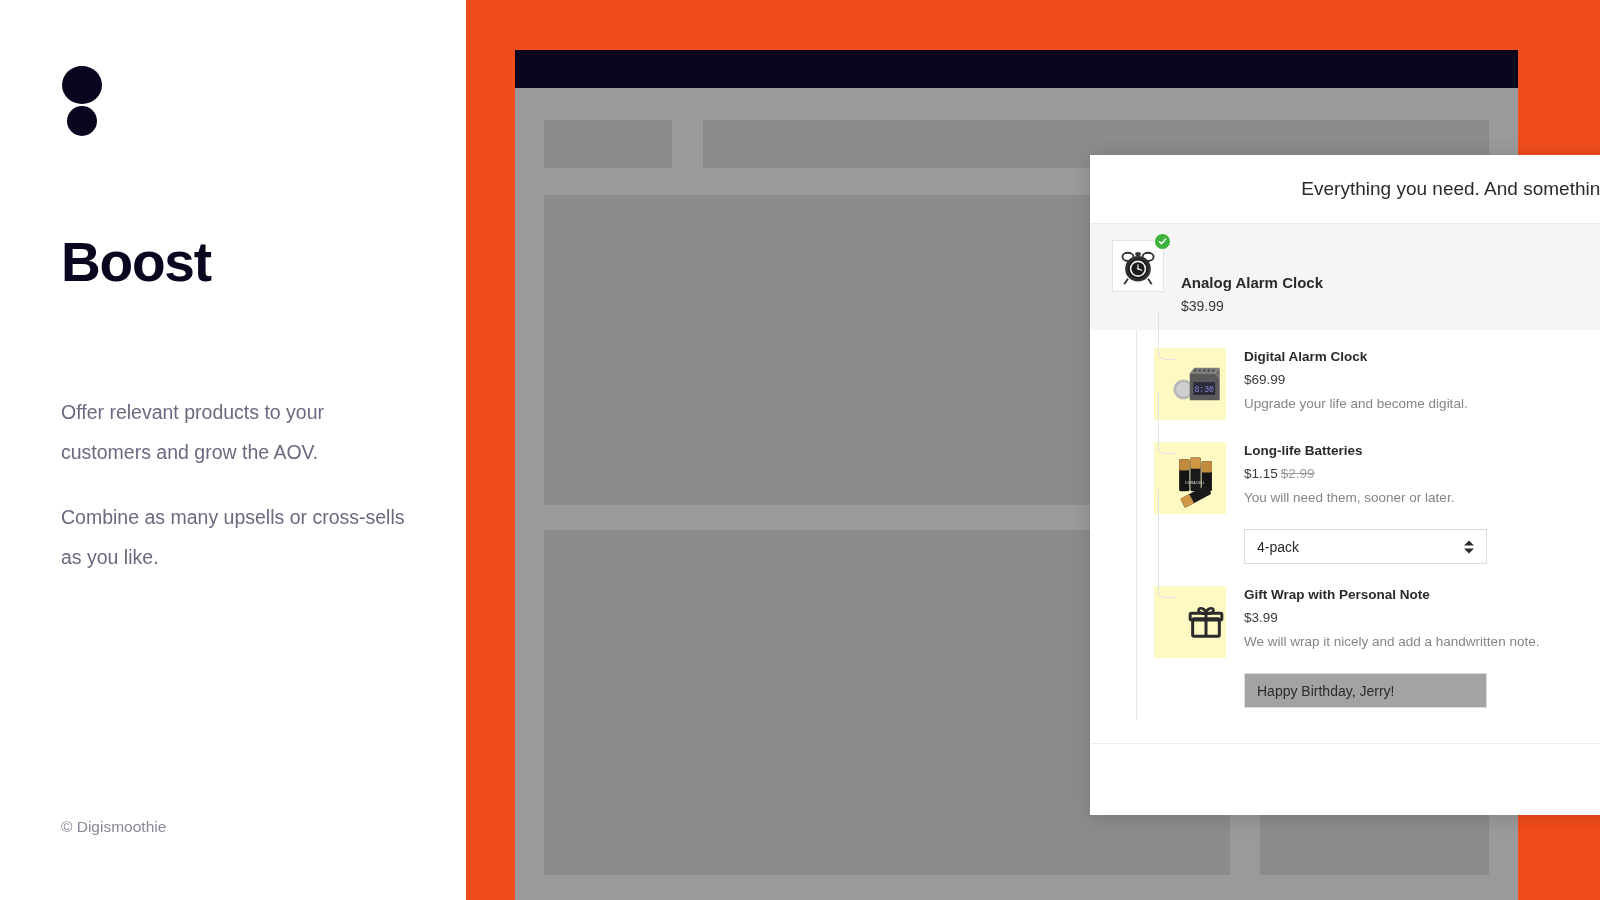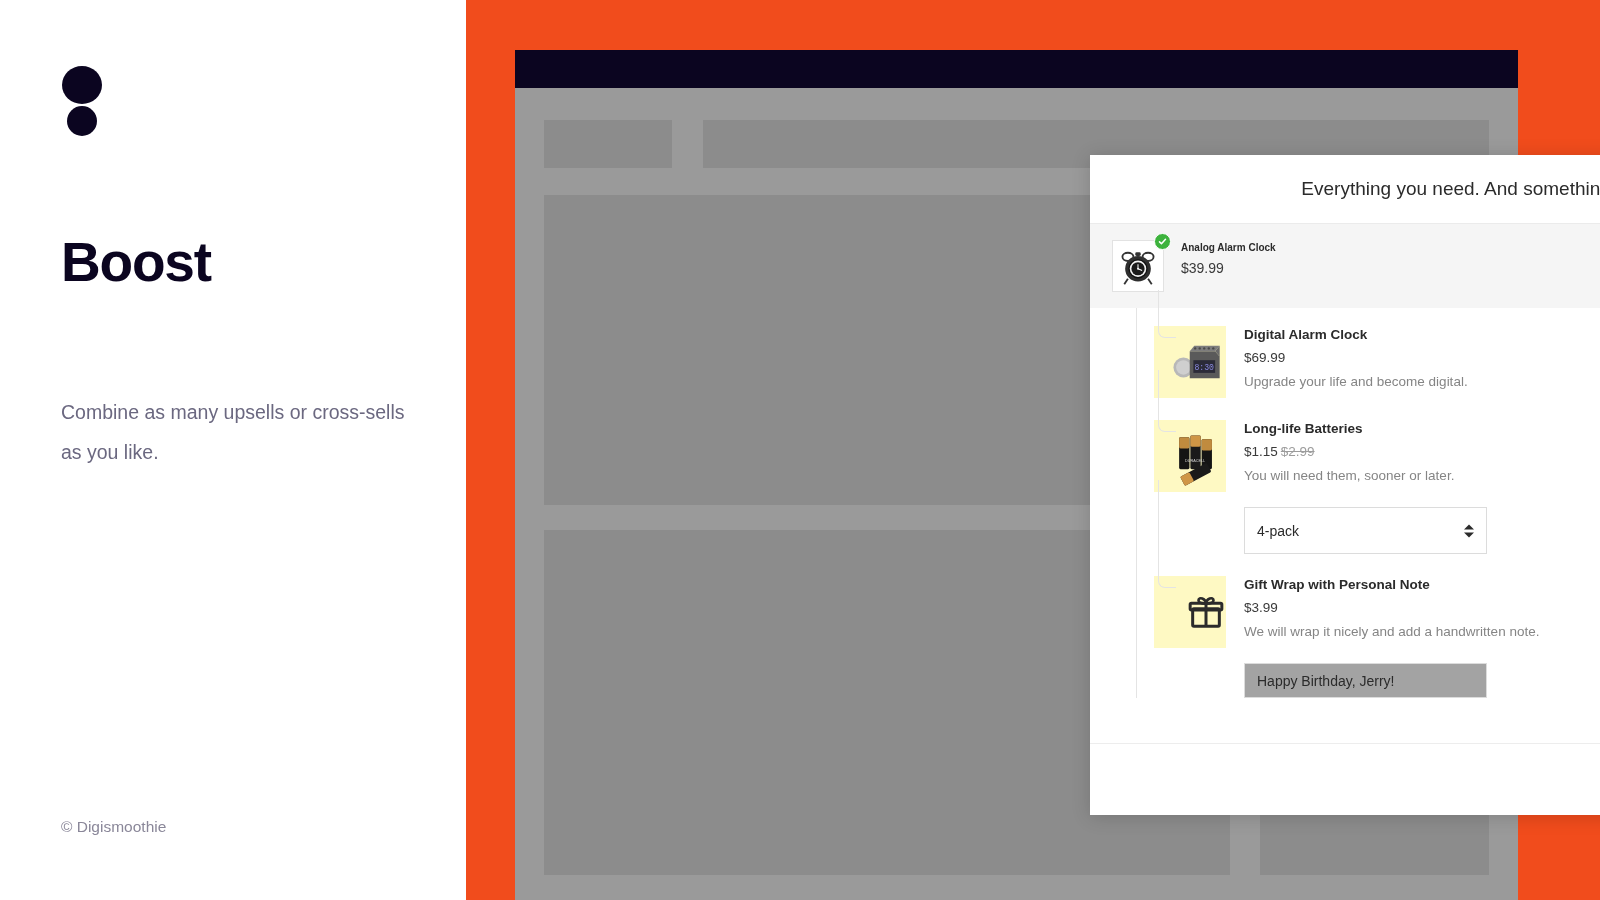--- a/index.html
+++ b/index.html
@@ -125,21 +125,21 @@
     overflow: hidden;
   }
   .check-badge {
     position: absolute; right: -7px; top: -7px;
     width: 17px; height: 17px; border-radius: 50%;
     background: #3db33d;
     display: flex; align-items: center; justify-content: center;
     border: 1.5px solid #ffffff;
   }
   .parent-info { margin-left: 17px; padding-top: 2px; }
-  .parent-name { font-size: 10px; font-weight: bold; color: #2b2b2b; }
+  .parent-name { font-size: 15px; font-weight: bold; color: #2b2b2b; margin-top: 32px; }
   .parent-price { font-size: 14px; color: #3a3a3a; margin-top: 7px; }
 
   
   .offers {
     position: relative;
     flex: 1 1 auto;
     padding-left: 22px;
   }
   
   .trunk {
@@ -175,21 +175,21 @@
   .offer-desc { font-size: 13.5px; color: #858585; margin-top: 9px; }
   .tri-up { width:0;height:0;border-left:4px solid transparent;border-right:4px solid transparent;border-bottom:4px solid #555; }
   .tri-down { width:0;height:0;border-left:4px solid transparent;border-right:4px solid transparent;border-top:4px solid #555; }
 
   .sub-field {
     margin-left: 132px;
     margin-top: 15px;
   }
   .select-box {
     position: relative;
-    width: 243px; height: 47px;
+    width: 243px; height: 35px;
     border: 1px solid #dcdcdc;
     background: #fff;
     display: flex; align-items: center;
     padding: 0 12px;
     font-size: 14px; color: #2b2b2b;
     cursor: pointer;
   }
   .select-arrows {
     position: absolute; right: 12px; top: 50%;
     transform: translateY(-50%);
@@ -221,20 +221,21 @@
     <div class="logo">
       <div class="dot-big"></div>
       <div class="dot-small"></div>
     </div>
 
     <h1 class="headline">
       <span>Boost</span>
     </h1>
 
     <div class="body-copy">
+      <p>Offer relevant products to your customers and grow the AOV.</p>
       <p>Combine as many upsells or cross-sells as you like.</p>
     </div>
 
     <div class="footer-note">© Digismoothie</div>
   </div>
 
   <div class="right-panel">
 
     <div class="mock">
       <div class="mock-topbar"></div>

